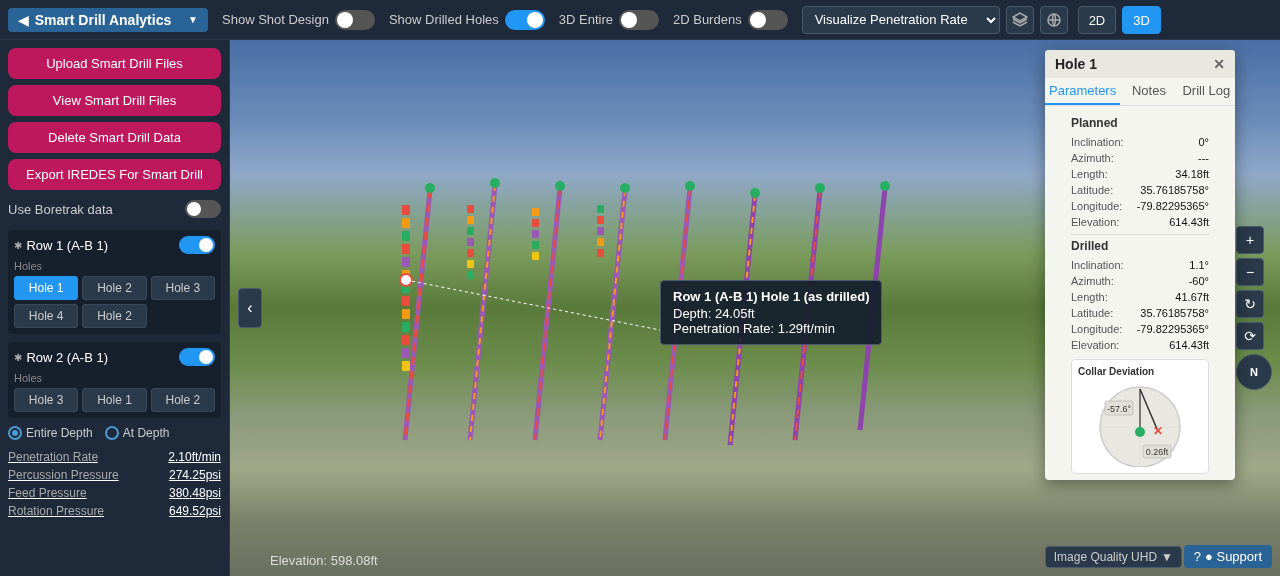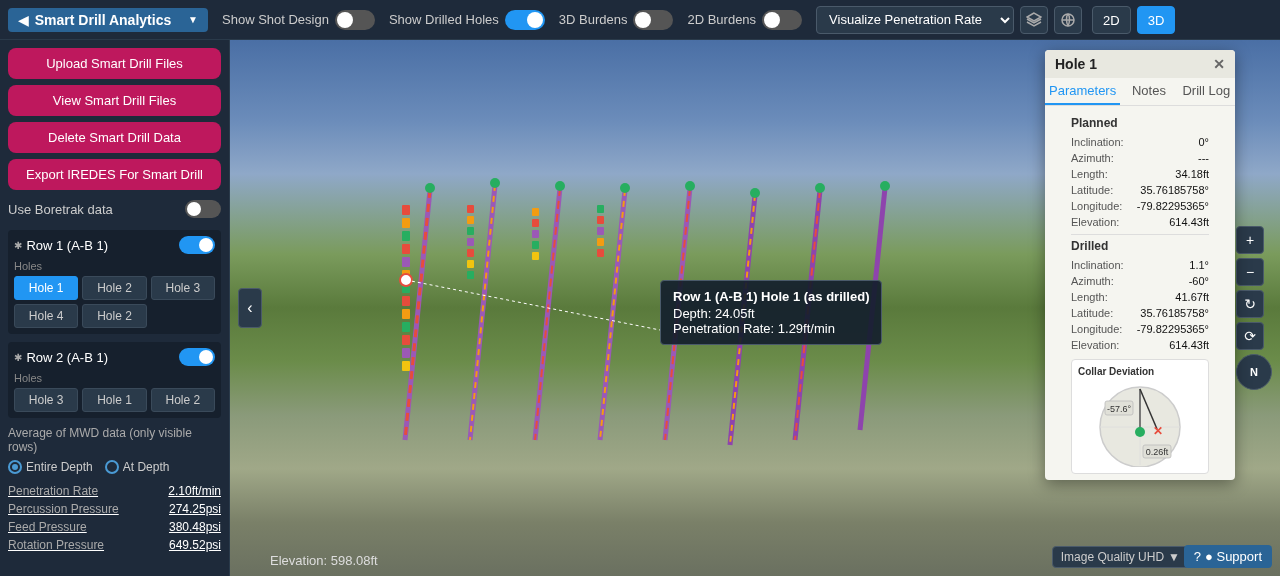--- a/index.html
+++ b/index.html
@@ -139,21 +139,21 @@
 
     
     .latlon-overlay {
       position: absolute; top: 70px; right: 50px;
       font-size: 12px; color: #4af; background: rgba(0,0,0,0.5);
       padding: 4px 8px; border-radius: 3px; line-height: 1.5;
     }
 
     
     .image-quality {
-      position: absolute; bottom: 8px; right: 91px;
+      position: absolute; bottom: 8px; right: 98px;
       background: #2a3a4a; border: 1px solid #4a5a6a;
       border-radius: 4px; padding: 3px 8px; font-size: 12px;
       color: #ccc; display: flex; align-items: center; gap: 4px; cursor: pointer;
     }
 
     
     .support-btn {
       position: absolute; bottom: 8px; right: 8px;
       background: #2a6496; border: none; color: #fff;
       padding: 4px 10px; border-radius: 4px; font-size: 13px;
@@ -238,21 +238,21 @@
   </div>
 
   <div class="toggle-group">
     <span class="toggle-label">Show Drilled Holes</span>
     <div class="toggle-switch on">
       <div class="toggle-knob"></div>
     </div>
   </div>
 
   <div class="toggle-group">
-    <span class="toggle-label">3D Burdens</span>
+    <span class="toggle-label">3D Entire</span>
     <div class="toggle-switch off">
       <div class="toggle-knob"></div>
     </div>
   </div>
 
   <div class="toggle-group">
     <span class="toggle-label">2D Burdens</span>
     <div class="toggle-switch off">
       <div class="toggle-knob"></div>
     </div>
@@ -330,21 +330,20 @@
     <div class="holes-label">Holes</div>
     <div class="holes-grid">
       <div class="hole-btn">Hole 3</div>
       <div class="hole-btn">Hole 1</div>
       <div class="hole-btn">Hole 2</div>
     </div>
   </div>
 
   
   <div class="avg-section">
-    <div class="avg-title">Average of MWD data (only visible rows)</div>
     <div class="radio-group">
       <label class="radio-item">
         <div class="radio-dot selected"></div>
         <span>Entire Depth</span>
       </label>
       <label class="radio-item">
         <div class="radio-dot"></div>
         <span>At Depth</span>
       </label>
     </div>

